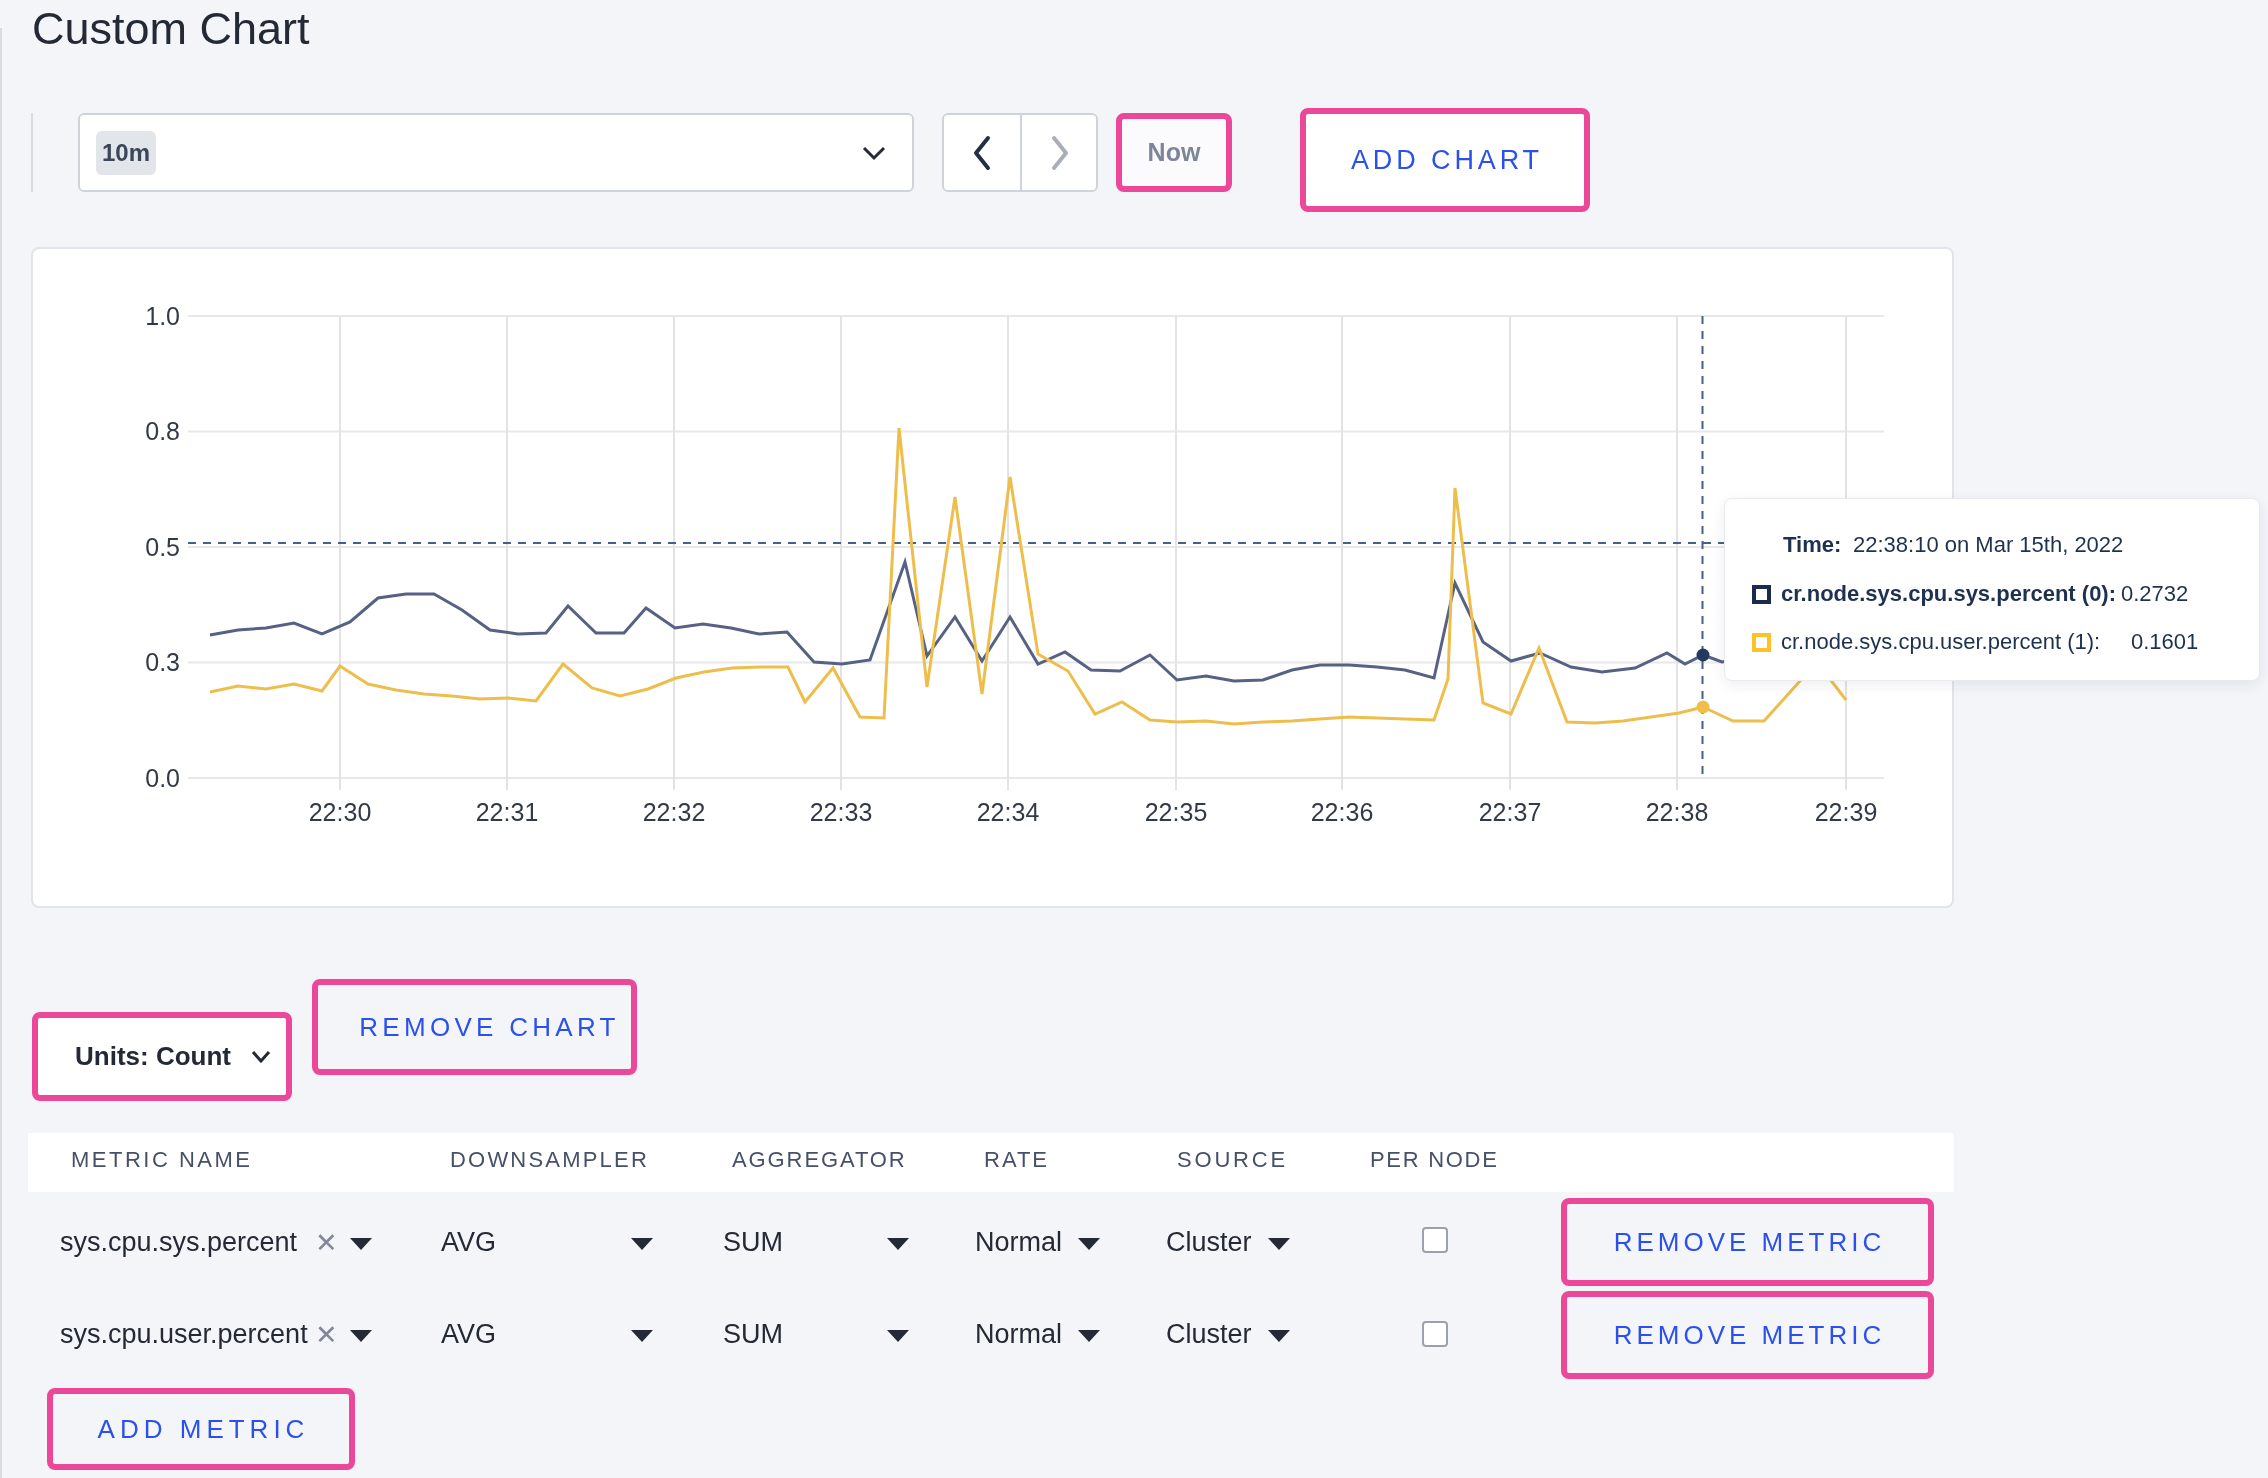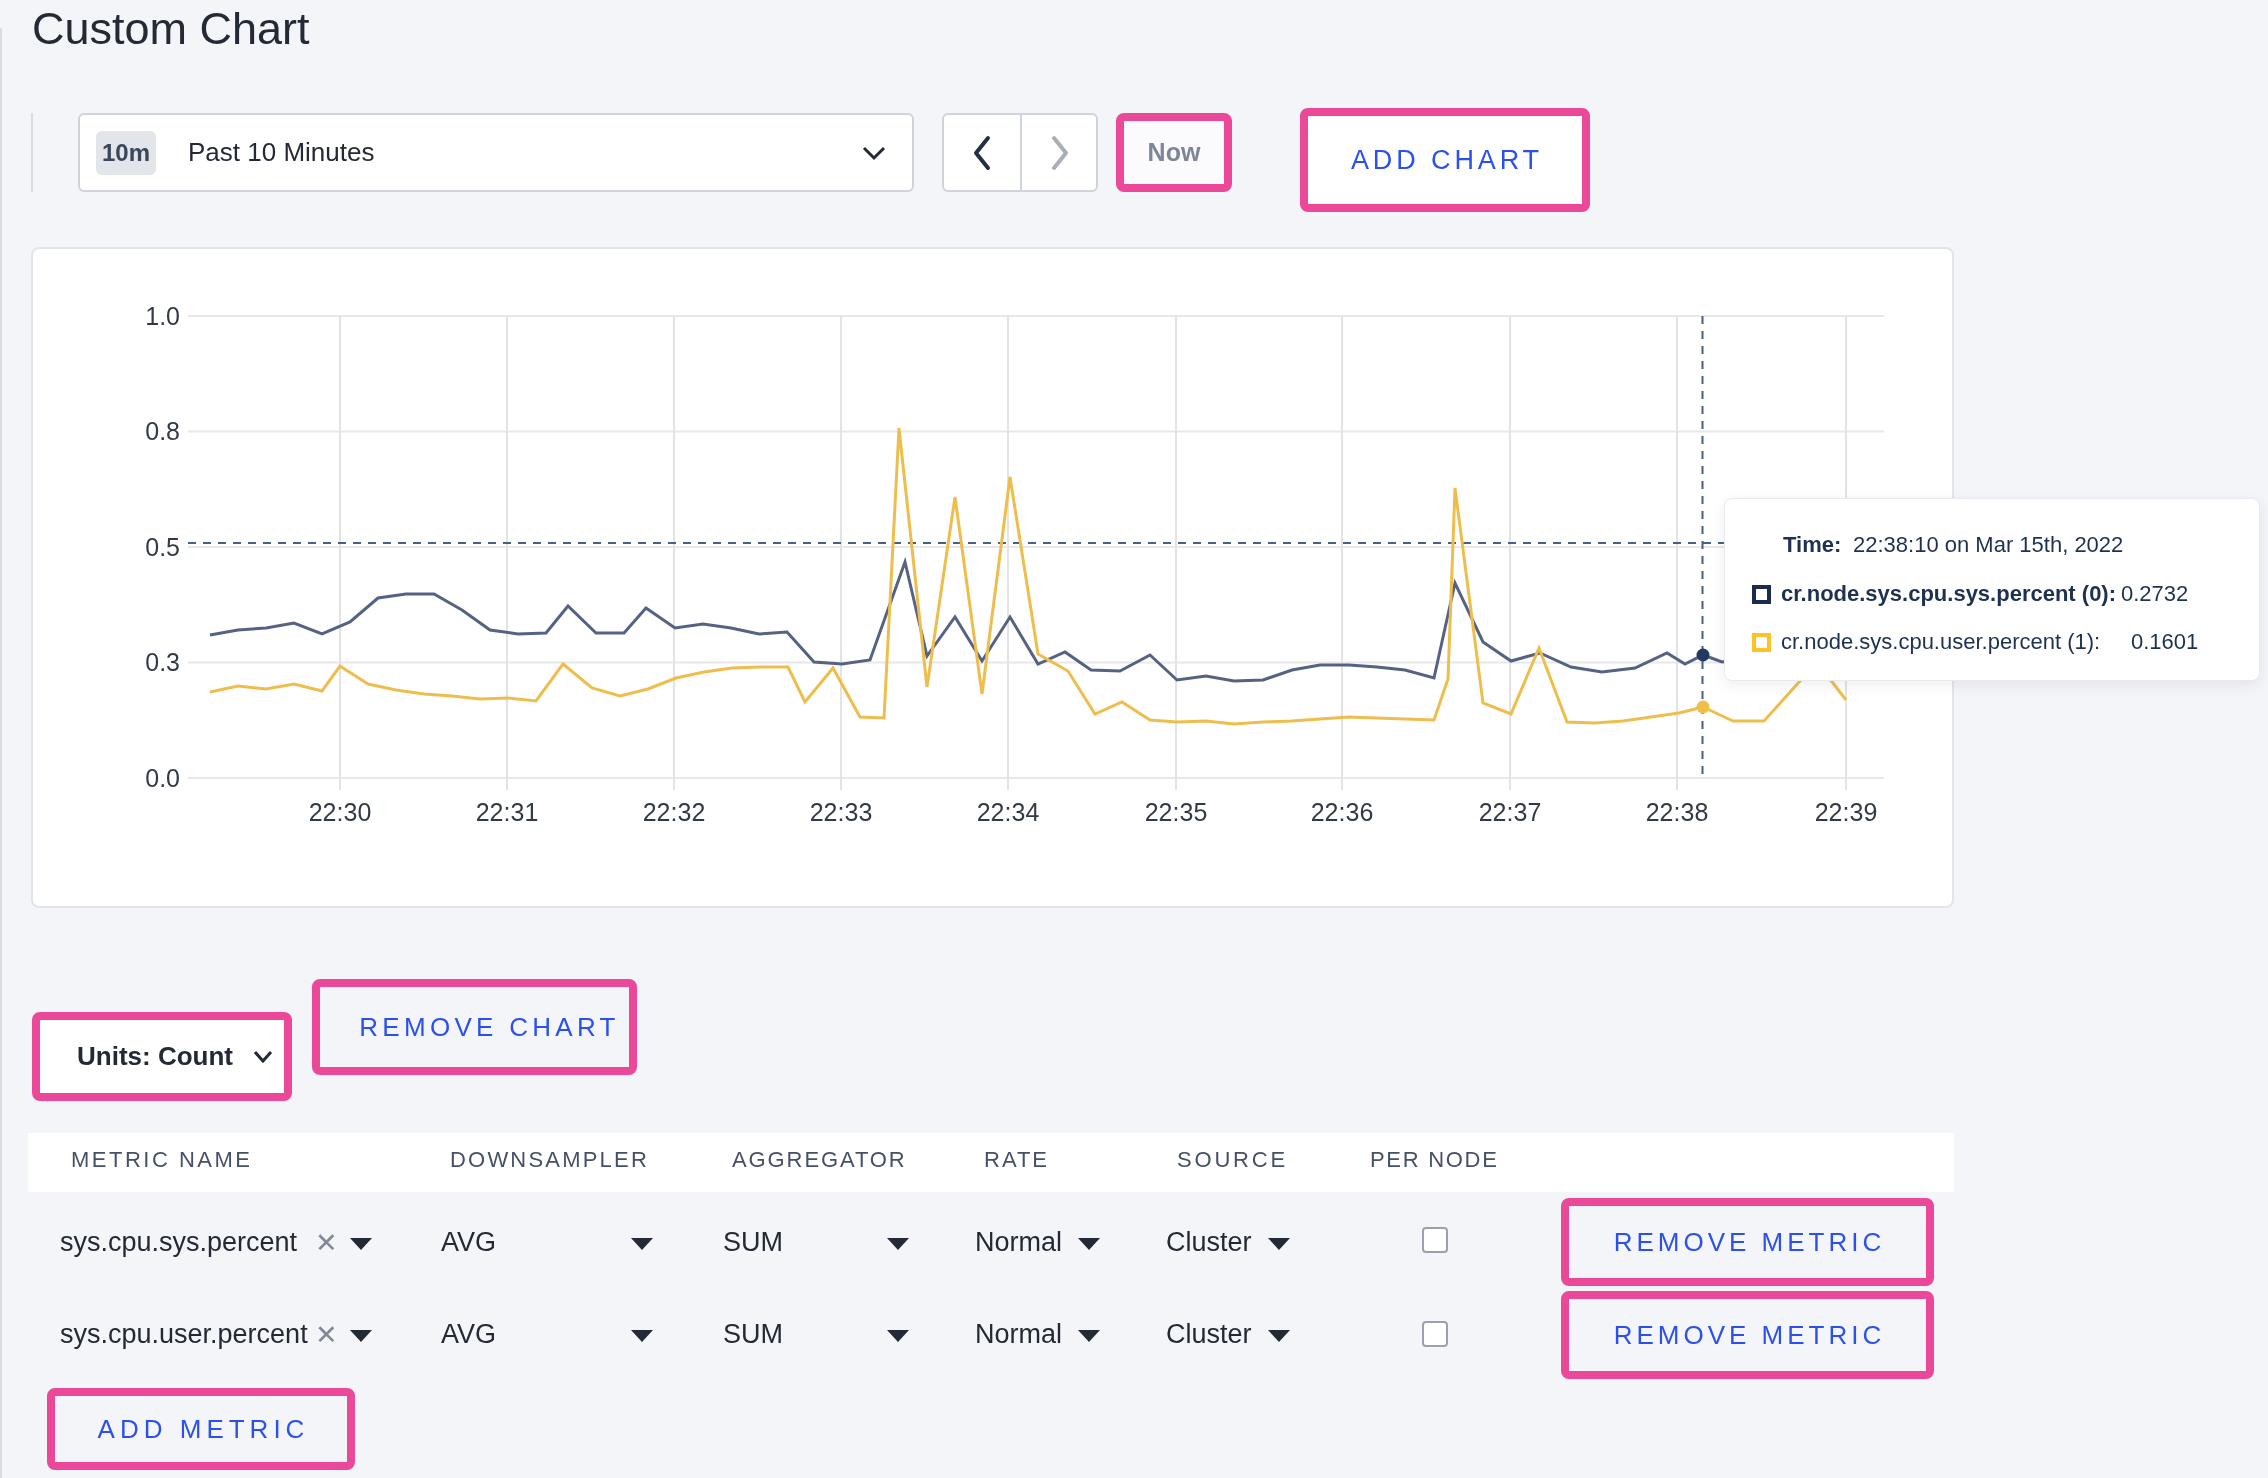--- a/index.html
+++ b/index.html
@@ -1,33 +1,32 @@
 <!DOCTYPE html>
 <html><head>
 <meta charset="utf-8">
 <style>
   html,body{margin:0;padding:0;}
   body{width:2268px;height:1478px;background:#f4f5f9;font-family:"Liberation Sans",sans-serif;position:relative;overflow:hidden;}
   .abs{position:absolute;}
-  .btn{position:absolute;border:8px solid #ec4899;border-radius:8px;box-sizing:border-box;display:flex;align-items:center;justify-content:center;}
+  .btn{position:absolute;border:6px solid #ec4899;border-radius:8px;box-sizing:border-box;display:flex;align-items:center;justify-content:center;}
   .btn.white{background:#fff;}
   .blue{color:#2b50ec;font-weight:400;}
   .nw{white-space:nowrap;}
 </style>
 </head>
 <body>
 
   <div class="abs" style="left:0;top:28px;width:2px;height:1450px;background:#dadce2;"></div>
 
   <div class="abs nw" style="left:32px;top:3px;font-size:45px;font-weight:400;color:#242a35;">Custom Chart</div>
 
   <div class="abs" style="left:31px;top:113px;width:2px;height:79px;background:#d8dbe2;"></div>
   <div class="abs" style="left:78px;top:113px;width:836px;height:79px;background:#fff;border:2px solid #cfd3dc;border-radius:6px;box-sizing:border-box;">
     <div class="abs" style="left:16px;top:16px;width:60px;height:44px;background:#e2e5ea;border-radius:6px;display:flex;align-items:center;justify-content:center;font-size:24px;font-weight:bold;color:#3a4659;">10m</div>
-    <div class="abs nw" style="left:108px;top:0;height:75px;display:flex;align-items:center;font-size:26px;color:#242a35;">Past 10 Minutes</div>
     <svg class="abs" style="right:26px;top:30px;" width="24" height="16" viewBox="0 0 24 16">
       <path d="M2 3 L12 13 L22 3" fill="none" stroke="#242a35" stroke-width="3"></path>
     </svg>
   </div>
 
   <div class="abs" style="left:942px;top:113px;width:156px;height:79px;background:#fff;border:2px solid #cfd3dc;border-radius:6px;box-sizing:border-box;">
     <div class="abs" style="left:76px;top:0;width:2px;height:75px;background:#cfd3dc;"></div>
     <svg class="abs" style="left:27px;top:20px;" width="22" height="36" viewBox="0 0 22 36">
       <path d="M17 3 L5 18 L17 33" fill="none" stroke="#243042" stroke-width="4" stroke-linecap="round" stroke-linejoin="round"></path>
     </svg>

